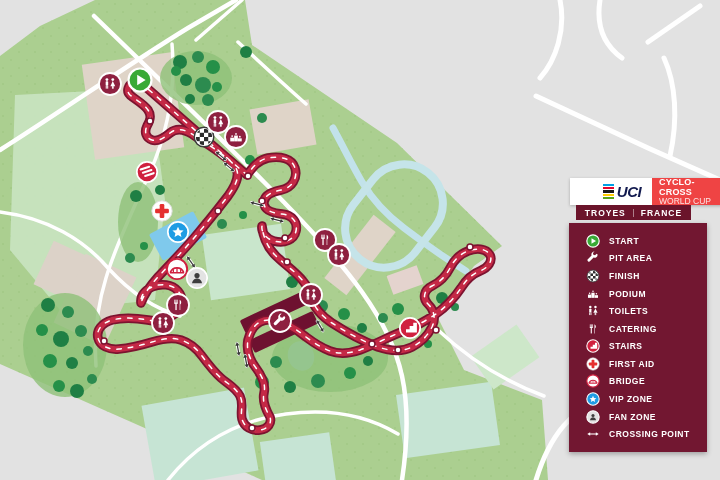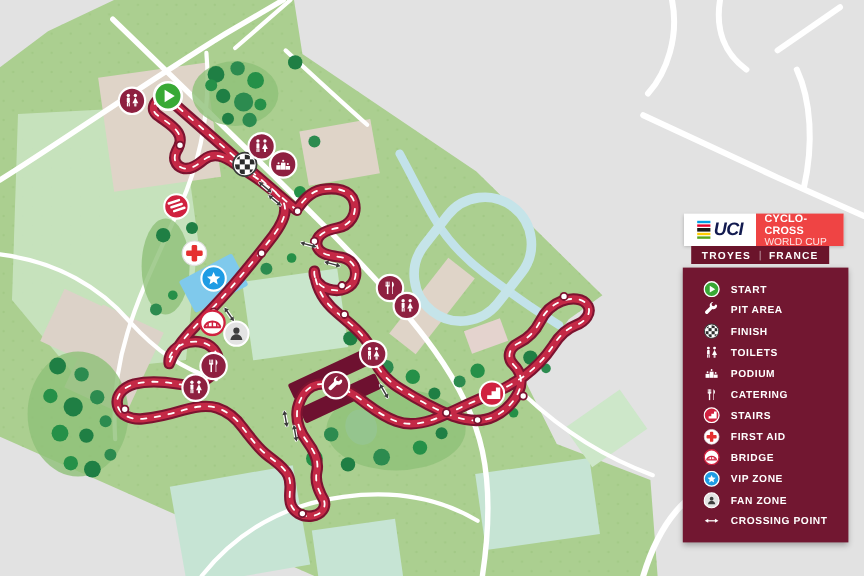--- a/index.html
+++ b/index.html
@@ -3,21 +3,21 @@
 <meta charset="utf-8">
 <style>
   html,body{margin:0;padding:0;background:#e2e2e2;}
   .stage{position:relative;width:720px;height:480px;overflow:hidden;
          font-family:"Liberation Sans",sans-serif;}
   .stage svg.map{position:absolute;left:0;top:0;}
   
   .brand{position:absolute;left:570px;top:178px;display:flex;height:27px;
          box-shadow:0 1px 3px rgba(0,0,0,.25);}
   .uci-box{width:60px;height:27px;background:#ffffff;display:flex;align-items:center;
-           justify-content:center;gap:3px;}
+           justify-content:center;gap:3px;padding-left:22px;}
   .uci-stripes{display:flex;flex-direction:column;gap:1px;}
   .uci-stripes i{display:block;width:11px;height:2.4px;}
   .uci-word{font-size:15px;font-weight:800;font-style:italic;color:#121A4F;letter-spacing:-.5px;}
   .series-box{width:73px;height:27px;background:#ef4444;color:#fff;display:flex;
               flex-direction:column;justify-content:center;padding-left:7px;box-sizing:border-box;}
   .series-box .l1{font-size:9px;font-weight:800;letter-spacing:.2px;line-height:10px;}
   .series-box .l2{font-size:8.5px;font-weight:400;opacity:.85;line-height:9px;}
   .loc-bar{position:absolute;left:576px;top:205px;width:115px;height:15px;background:#6B142B;
            color:#fff;display:flex;align-items:center;justify-content:center;gap:7px;
            font-size:8.5px;font-weight:600;letter-spacing:1px;}
@@ -436,32 +436,32 @@
         <span class="lbl">PIT AREA</span>
       </div>
       <div class="legend-row">
         <svg viewBox="0 0 24 24">
           <use href="#sym-finish"></use>
         </svg>
         <span class="lbl">FINISH</span>
       </div>
       <div class="legend-row">
         <svg viewBox="0 0 24 24">
+          <use href="#sym-podium"></use>
+        </svg>
+        <span class="lbl">PODIUM</span>
+      </div>
+      <div class="legend-row">
+        <svg viewBox="0 0 24 24">
           <use href="#sym-toilets"></use>
         </svg>
         <span class="lbl">TOILETS</span>
       </div>
       <div class="legend-row">
         <svg viewBox="0 0 24 24">
-          <use href="#sym-podium"></use>
-        </svg>
-        <span class="lbl">PODIUM</span>
-      </div>
-      <div class="legend-row">
-        <svg viewBox="0 0 24 24">
           <use href="#sym-catering"></use>
         </svg>
         <span class="lbl">CATERING</span>
       </div>
       <div class="legend-row">
         <svg viewBox="0 0 24 24">
           <use href="#sym-stairs"></use>
         </svg>
         <span class="lbl">STAIRS</span>
       </div>

